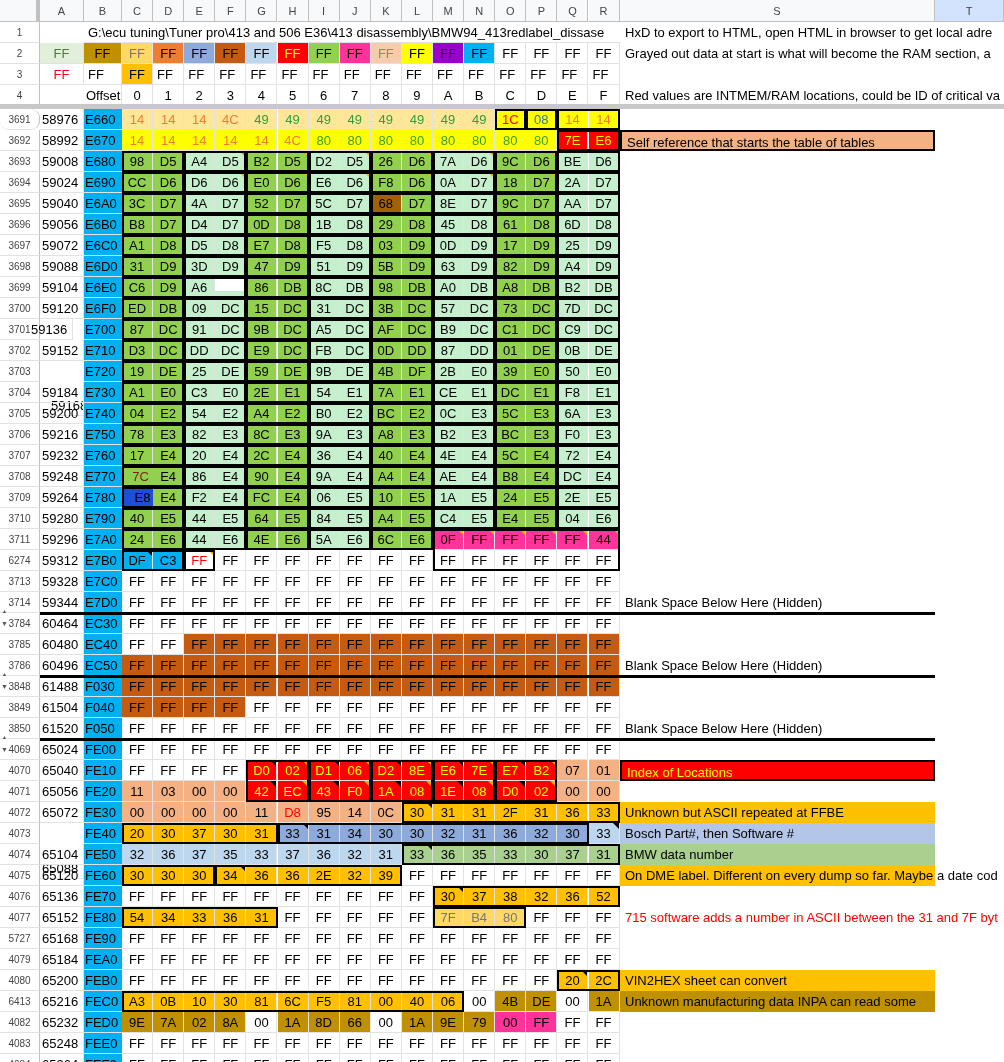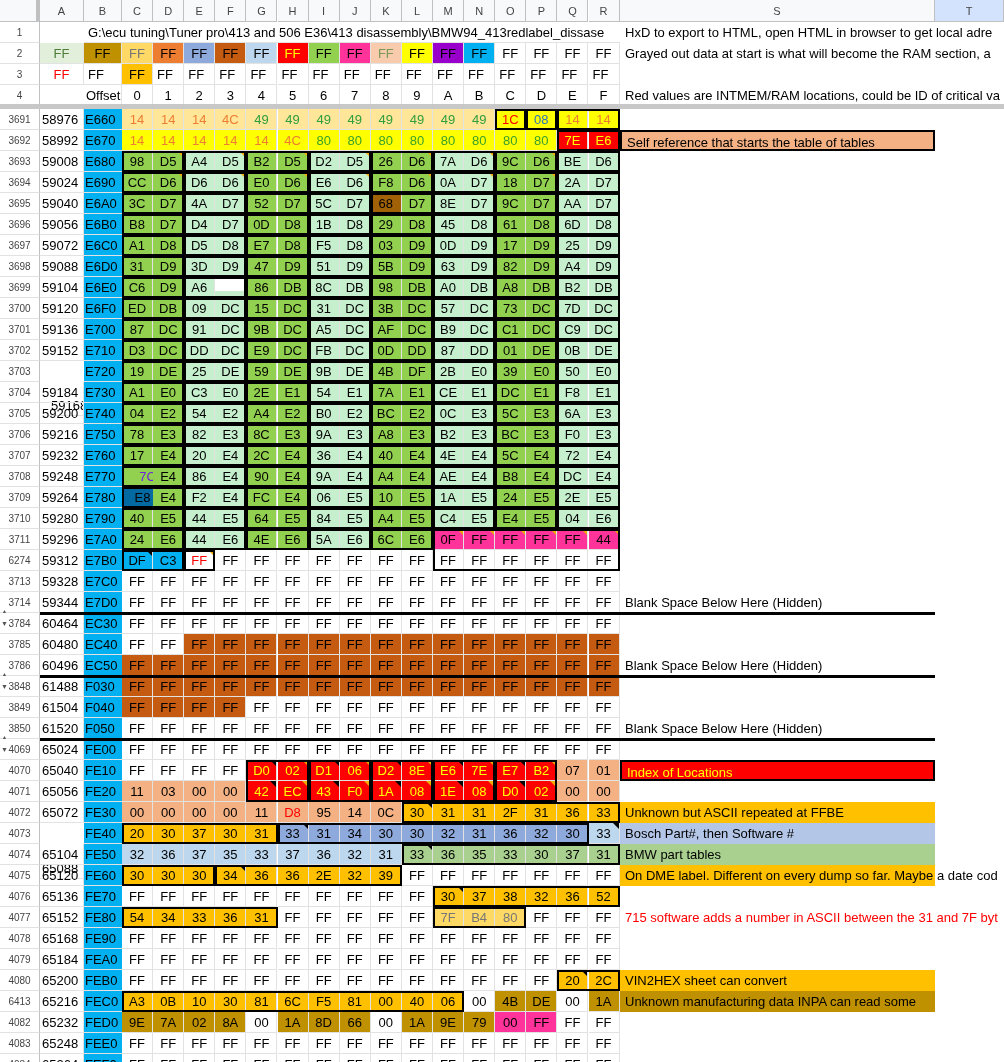--- a/index.html
+++ b/index.html
@@ -104,21 +104,21 @@
     <div class="cell c" style="left: 370.8px; top: 85px; width: 31.1px; height: 21px; line-height: 21px;">8</div>
     <div class="cell c" style="left: 401.9px; top: 85px; width: 31.1px; height: 21px; line-height: 21px;">9</div>
     <div class="cell c" style="left: 433px; top: 85px; width: 31.1px; height: 21px; line-height: 21px;">A</div>
     <div class="cell c" style="left: 464.1px; top: 85px; width: 31.1px; height: 21px; line-height: 21px;">B</div>
     <div class="cell c" style="left: 495.2px; top: 85px; width: 31.1px; height: 21px; line-height: 21px;">C</div>
     <div class="cell c" style="left: 526.3px; top: 85px; width: 31.1px; height: 21px; line-height: 21px;">D</div>
     <div class="cell c" style="left: 557.4px; top: 85px; width: 31.1px; height: 21px; line-height: 21px;">E</div>
     <div class="cell c" style="left: 588.5px; top: 85px; width: 31.1px; height: 21px; line-height: 21px;">F</div>
     <div class="note" style="left: 620px; top: 85px; height: 21px; line-height: 21px;">Red values are INTMEM/RAM locations, could be ID of critical va</div>
     <div class="freeze"></div>
-    <div class="rowhdr" style="top: 109px; height: 21px; line-height: 21px;"><span>3691</span></div>
+    <div class="rowhdr" style="top: 109px; height: 21px; line-height: 21px; border-radius: 9px;"><span>3691</span></div>
     <div class="cell" style="left: 40px; top: 109px; width: 44px; height: 21px; line-height: 21px; padding-left: 2px;">58976</div>
     <div class="cell" style="left: 84px; top: 109px; width: 38px; height: 21px; line-height: 21px; background: rgb(0, 176, 240); padding-left: 1px; border-right: none;">E660</div>
     <div class="cell c" style="left: 122px; top: 109px; width: 31.1px; height: 21px; line-height: 21px; background: rgb(255, 230, 153); color: rgb(237, 125, 49);">14</div>
     <div class="cell c" style="left: 153.1px; top: 109px; width: 31.1px; height: 21px; line-height: 21px; background: rgb(255, 230, 153); color: rgb(237, 125, 49);">14</div>
     <div class="cell c" style="left: 184.2px; top: 109px; width: 31.1px; height: 21px; line-height: 21px; background: rgb(255, 230, 153); color: rgb(237, 125, 49);">14</div>
     <div class="cell c" style="left: 215.3px; top: 109px; width: 31.1px; height: 21px; line-height: 21px; background: rgb(255, 230, 153); color: rgb(237, 125, 49);">4C</div>
     <div class="cell c" style="left: 246.4px; top: 109px; width: 31.1px; height: 21px; line-height: 21px; background: rgb(255, 230, 153); color: rgb(46, 158, 62);">49</div>
     <div class="cell c" style="left: 277.5px; top: 109px; width: 31.1px; height: 21px; line-height: 21px; background: rgb(255, 230, 153); color: rgb(46, 158, 62);">49</div>
     <div class="cell c" style="left: 308.6px; top: 109px; width: 31.1px; height: 21px; line-height: 21px; background: rgb(255, 230, 153); color: rgb(46, 158, 62);">49</div>
     <div class="cell c" style="left: 339.7px; top: 109px; width: 31.1px; height: 21px; line-height: 21px; background: rgb(255, 230, 153); color: rgb(46, 158, 62);">49</div>
@@ -296,21 +296,21 @@
     <div class="cell c" style="left: 339.7px; top: 298px; width: 31.1px; height: 21px; line-height: 21px; background: rgb(198, 239, 206); color: rgb(0, 0, 0);">DC</div>
     <div class="cell c" style="left: 370.8px; top: 298px; width: 31.1px; height: 21px; line-height: 21px; background: rgb(146, 208, 80); color: rgb(0, 0, 0);">3B</div>
     <div class="cell c" style="left: 401.9px; top: 298px; width: 31.1px; height: 21px; line-height: 21px; background: rgb(146, 208, 80); color: rgb(0, 0, 0);">DC</div>
     <div class="cell c" style="left: 433px; top: 298px; width: 31.1px; height: 21px; line-height: 21px; background: rgb(198, 239, 206); color: rgb(0, 0, 0);">57</div>
     <div class="cell c" style="left: 464.1px; top: 298px; width: 31.1px; height: 21px; line-height: 21px; background: rgb(198, 239, 206); color: rgb(0, 0, 0);">DC</div>
     <div class="cell c" style="left: 495.2px; top: 298px; width: 31.1px; height: 21px; line-height: 21px; background: rgb(146, 208, 80); color: rgb(0, 0, 0);">73</div>
     <div class="cell c" style="left: 526.3px; top: 298px; width: 31.1px; height: 21px; line-height: 21px; background: rgb(146, 208, 80); color: rgb(0, 0, 0);">DC</div>
     <div class="cell c" style="left: 557.4px; top: 298px; width: 31.1px; height: 21px; line-height: 21px; background: rgb(198, 239, 206); color: rgb(0, 0, 0);">7D</div>
     <div class="cell c" style="left: 588.5px; top: 298px; width: 31.1px; height: 21px; line-height: 21px; background: rgb(198, 239, 206); color: rgb(0, 0, 0);">DC</div>
     <div class="rowhdr" style="top: 319px; height: 21px; line-height: 21px;"><span>3701</span></div>
-    <div class="cell" style="left: 40px; top: 319px; width: 44px; height: 21px; line-height: 21px; padding-left: 2px;">59136</div>
+    <div class="cell" style="left: 29px; top: 319px; width: 44px; height: 21px; line-height: 21px; padding-left: 2px;">59136</div>
     <div class="cell" style="left: 84px; top: 319px; width: 38px; height: 21px; line-height: 21px; background: rgb(0, 176, 240); padding-left: 1px; border-right: none;">E700</div>
     <div class="cell c" style="left: 122px; top: 319px; width: 31.1px; height: 21px; line-height: 21px; background: rgb(146, 208, 80); color: rgb(0, 0, 0);">87</div>
     <div class="cell c" style="left: 153.1px; top: 319px; width: 31.1px; height: 21px; line-height: 21px; background: rgb(146, 208, 80); color: rgb(0, 0, 0);">DC</div>
     <div class="cell c" style="left: 184.2px; top: 319px; width: 31.1px; height: 21px; line-height: 21px; background: rgb(198, 239, 206); color: rgb(0, 0, 0);">91</div>
     <div class="cell c" style="left: 215.3px; top: 319px; width: 31.1px; height: 21px; line-height: 21px; background: rgb(198, 239, 206); color: rgb(0, 0, 0);">DC</div>
     <div class="cell c" style="left: 246.4px; top: 319px; width: 31.1px; height: 21px; line-height: 21px; background: rgb(146, 208, 80); color: rgb(0, 0, 0);">9B</div>
     <div class="cell c" style="left: 277.5px; top: 319px; width: 31.1px; height: 21px; line-height: 21px; background: rgb(146, 208, 80); color: rgb(0, 0, 0);">DC</div>
     <div class="cell c" style="left: 308.6px; top: 319px; width: 31.1px; height: 21px; line-height: 21px; background: rgb(198, 239, 206); color: rgb(0, 0, 0);">A5</div>
     <div class="cell c" style="left: 339.7px; top: 319px; width: 31.1px; height: 21px; line-height: 21px; background: rgb(198, 239, 206); color: rgb(0, 0, 0);">DC</div>
     <div class="cell c" style="left: 370.8px; top: 319px; width: 31.1px; height: 21px; line-height: 21px; background: rgb(146, 208, 80); color: rgb(0, 0, 0);">AF</div>
@@ -431,40 +431,40 @@
     <div class="cell c" style="left: 401.9px; top: 445px; width: 31.1px; height: 21px; line-height: 21px; background: rgb(146, 208, 80); color: rgb(0, 0, 0);">E4</div>
     <div class="cell c" style="left: 433px; top: 445px; width: 31.1px; height: 21px; line-height: 21px; background: rgb(198, 239, 206); color: rgb(0, 0, 0);">4E</div>
     <div class="cell c" style="left: 464.1px; top: 445px; width: 31.1px; height: 21px; line-height: 21px; background: rgb(198, 239, 206); color: rgb(0, 0, 0);">E4</div>
     <div class="cell c" style="left: 495.2px; top: 445px; width: 31.1px; height: 21px; line-height: 21px; background: rgb(146, 208, 80); color: rgb(0, 0, 0);">5C</div>
     <div class="cell c" style="left: 526.3px; top: 445px; width: 31.1px; height: 21px; line-height: 21px; background: rgb(146, 208, 80); color: rgb(0, 0, 0);">E4</div>
     <div class="cell c" style="left: 557.4px; top: 445px; width: 31.1px; height: 21px; line-height: 21px; background: rgb(198, 239, 206); color: rgb(0, 0, 0);">72</div>
     <div class="cell c" style="left: 588.5px; top: 445px; width: 31.1px; height: 21px; line-height: 21px; background: rgb(198, 239, 206); color: rgb(0, 0, 0);">E4</div>
     <div class="rowhdr" style="top: 466px; height: 21px; line-height: 21px;"><span>3708</span></div>
     <div class="cell" style="left: 40px; top: 466px; width: 44px; height: 21px; line-height: 21px; padding-left: 2px;">59248</div>
     <div class="cell" style="left: 84px; top: 466px; width: 38px; height: 21px; line-height: 21px; background: rgb(0, 176, 240); padding-left: 1px; border-right: none;">E770</div>
-    <div class="cell c" style="left: 122px; top: 466px; width: 52px; height: 21px; line-height: 21px; background: rgb(146, 208, 80); color: #6d28d9;">7C</div>
+    <div class="cell c" style="left: 122px; top: 466px; width: 38px; height: 21px; line-height: 21px; background: rgb(146, 208, 80); color: #7f1d1d;">7C</div>
     <div class="cell c" style="left: 153.1px; top: 466px; width: 31.1px; height: 21px; line-height: 21px; background: rgb(146, 208, 80); color: rgb(0, 0, 0);">E4</div>
     <div class="cell c" style="left: 184.2px; top: 466px; width: 31.1px; height: 21px; line-height: 21px; background: rgb(198, 239, 206); color: rgb(0, 0, 0);">86</div>
     <div class="cell c" style="left: 215.3px; top: 466px; width: 31.1px; height: 21px; line-height: 21px; background: rgb(198, 239, 206); color: rgb(0, 0, 0);">E4</div>
     <div class="cell c" style="left: 246.4px; top: 466px; width: 31.1px; height: 21px; line-height: 21px; background: rgb(146, 208, 80); color: rgb(0, 0, 0);">90</div>
     <div class="cell c" style="left: 277.5px; top: 466px; width: 31.1px; height: 21px; line-height: 21px; background: rgb(146, 208, 80); color: rgb(0, 0, 0);">E4</div>
     <div class="cell c" style="left: 308.6px; top: 466px; width: 31.1px; height: 21px; line-height: 21px; background: rgb(198, 239, 206); color: rgb(0, 0, 0);">9A</div>
     <div class="cell c" style="left: 339.7px; top: 466px; width: 31.1px; height: 21px; line-height: 21px; background: rgb(198, 239, 206); color: rgb(0, 0, 0);">E4</div>
     <div class="cell c" style="left: 370.8px; top: 466px; width: 31.1px; height: 21px; line-height: 21px; background: rgb(146, 208, 80); color: rgb(0, 0, 0);">A4</div>
     <div class="cell c" style="left: 401.9px; top: 466px; width: 31.1px; height: 21px; line-height: 21px; background: rgb(146, 208, 80); color: rgb(0, 0, 0);">E4</div>
     <div class="cell c" style="left: 433px; top: 466px; width: 31.1px; height: 21px; line-height: 21px; background: rgb(198, 239, 206); color: rgb(0, 0, 0);">AE</div>
     <div class="cell c" style="left: 464.1px; top: 466px; width: 31.1px; height: 21px; line-height: 21px; background: rgb(198, 239, 206); color: rgb(0, 0, 0);">E4</div>
     <div class="cell c" style="left: 495.2px; top: 466px; width: 31.1px; height: 21px; line-height: 21px; background: rgb(146, 208, 80); color: rgb(0, 0, 0);">B8</div>
     <div class="cell c" style="left: 526.3px; top: 466px; width: 31.1px; height: 21px; line-height: 21px; background: rgb(146, 208, 80); color: rgb(0, 0, 0);">E4</div>
     <div class="cell c" style="left: 557.4px; top: 466px; width: 31.1px; height: 21px; line-height: 21px; background: rgb(198, 239, 206); color: rgb(0, 0, 0);">DC</div>
     <div class="cell c" style="left: 588.5px; top: 466px; width: 31.1px; height: 21px; line-height: 21px; background: rgb(198, 239, 206); color: rgb(0, 0, 0);">E4</div>
     <div class="rowhdr" style="top: 487px; height: 21px; line-height: 21px;"><span>3709</span></div>
     <div class="cell" style="left: 40px; top: 487px; width: 44px; height: 21px; line-height: 21px; padding-left: 2px;">59264</div>
     <div class="cell" style="left: 84px; top: 487px; width: 38px; height: 21px; line-height: 21px; background: rgb(0, 176, 240); padding-left: 1px; border-right: none;">E780</div>
-    <div class="cell c" style="left: 122px; top: 487px; width: 42px; height: 21px; line-height: 21px; background: #0369a1; color: rgb(0, 0, 0);">E8</div>
+    <div class="cell c" style="left: 122px; top: 487px; width: 42px; height: 21px; line-height: 21px; background: #1d4ed8; color: rgb(0, 0, 0);">E8</div>
     <div class="cell c" style="left: 153.1px; top: 487px; width: 31.1px; height: 21px; line-height: 21px; background: rgb(146, 208, 80); color: rgb(0, 0, 0);">E4</div>
     <div class="cell c" style="left: 184.2px; top: 487px; width: 31.1px; height: 21px; line-height: 21px; background: rgb(198, 239, 206); color: rgb(0, 0, 0);">F2</div>
     <div class="cell c" style="left: 215.3px; top: 487px; width: 31.1px; height: 21px; line-height: 21px; background: rgb(198, 239, 206); color: rgb(0, 0, 0);">E4</div>
     <div class="cell c" style="left: 246.4px; top: 487px; width: 31.1px; height: 21px; line-height: 21px; background: rgb(146, 208, 80); color: rgb(0, 0, 0);">FC</div>
     <div class="cell c" style="left: 277.5px; top: 487px; width: 31.1px; height: 21px; line-height: 21px; background: rgb(146, 208, 80); color: rgb(0, 0, 0);">E4</div>
     <div class="cell c" style="left: 308.6px; top: 487px; width: 31.1px; height: 21px; line-height: 21px; background: rgb(198, 239, 206); color: rgb(0, 0, 0);">06</div>
     <div class="cell c" style="left: 339.7px; top: 487px; width: 31.1px; height: 21px; line-height: 21px; background: rgb(198, 239, 206); color: rgb(0, 0, 0);">E5</div>
     <div class="cell c" style="left: 370.8px; top: 487px; width: 31.1px; height: 21px; line-height: 21px; background: rgb(146, 208, 80); color: rgb(0, 0, 0);">10</div>
     <div class="cell c" style="left: 401.9px; top: 487px; width: 31.1px; height: 21px; line-height: 21px; background: rgb(146, 208, 80); color: rgb(0, 0, 0);">E5</div>
     <div class="cell c" style="left: 433px; top: 487px; width: 31.1px; height: 21px; line-height: 21px; background: rgb(198, 239, 206); color: rgb(0, 0, 0);">1A</div>
@@ -795,21 +795,21 @@
     <div class="cell c" style="left: 308.6px; top: 844px; width: 31.1px; height: 21px; line-height: 21px; background: rgb(189, 215, 238); color: rgb(0, 0, 0);">36</div>
     <div class="cell c" style="left: 339.7px; top: 844px; width: 31.1px; height: 21px; line-height: 21px; background: rgb(189, 215, 238); color: rgb(0, 0, 0);">32</div>
     <div class="cell c" style="left: 370.8px; top: 844px; width: 31.1px; height: 21px; line-height: 21px; background: rgb(189, 215, 238); color: rgb(0, 0, 0);">31</div>
     <div class="cell c" style="left: 401.9px; top: 844px; width: 31.1px; height: 21px; line-height: 21px; background: rgb(169, 208, 142); color: rgb(0, 0, 0);">33<span class="tri black"></span></div>
     <div class="cell c" style="left: 433px; top: 844px; width: 31.1px; height: 21px; line-height: 21px; background: rgb(169, 208, 142); color: rgb(0, 0, 0);">36</div>
     <div class="cell c" style="left: 464.1px; top: 844px; width: 31.1px; height: 21px; line-height: 21px; background: rgb(169, 208, 142); color: rgb(0, 0, 0);">35</div>
     <div class="cell c" style="left: 495.2px; top: 844px; width: 31.1px; height: 21px; line-height: 21px; background: rgb(169, 208, 142); color: rgb(0, 0, 0);">33</div>
     <div class="cell c" style="left: 526.3px; top: 844px; width: 31.1px; height: 21px; line-height: 21px; background: rgb(169, 208, 142); color: rgb(0, 0, 0);">30</div>
     <div class="cell c" style="left: 557.4px; top: 844px; width: 31.1px; height: 21px; line-height: 21px; background: rgb(169, 208, 142); color: rgb(0, 0, 0);">37</div>
     <div class="cell c" style="left: 588.5px; top: 844px; width: 31.1px; height: 21px; line-height: 21px; background: rgb(169, 208, 142); color: rgb(0, 0, 0);">31</div>
-    <div class="note" style="left: 620px; top: 844px; height: 21px; line-height: 21px; width: 315px; background: rgb(169, 208, 142); color: rgb(0, 0, 0);">BMW part tables</div>
+    <div class="note" style="left: 620px; top: 844px; height: 21px; line-height: 21px; width: 315px; background: rgb(169, 208, 142); color: rgb(0, 0, 0);">BMW data number</div>
     <div class="rowhdr" style="top: 865px; height: 21px; line-height: 21px;"><span>4075</span></div>
     <div class="cell" style="left: 40px; top: 865px; width: 44px; height: 21px; line-height: 21px; padding-left: 2px;">65120</div>
     <div class="cell" style="left: 84px; top: 865px; width: 38px; height: 21px; line-height: 21px; background: rgb(0, 176, 240); padding-left: 1px; border-right: none;">FE60</div>
     <div class="cell c" style="left: 122px; top: 865px; width: 31.1px; height: 21px; line-height: 21px; background: rgb(255, 192, 0); color: rgb(0, 0, 0);">30</div>
     <div class="cell c" style="left: 153.1px; top: 865px; width: 31.1px; height: 21px; line-height: 21px; background: rgb(255, 192, 0); color: rgb(0, 0, 0);">30</div>
     <div class="cell c" style="left: 184.2px; top: 865px; width: 31.1px; height: 21px; line-height: 21px; background: rgb(255, 192, 0); color: rgb(0, 0, 0);">30</div>
     <div class="cell c" style="left: 215.3px; top: 865px; width: 31.1px; height: 21px; line-height: 21px; background: rgb(255, 192, 0); color: rgb(0, 0, 0);">34<span class="tri black"></span></div>
     <div class="cell c" style="left: 246.4px; top: 865px; width: 31.1px; height: 21px; line-height: 21px; background: rgb(255, 192, 0); color: rgb(0, 0, 0);">36</div>
     <div class="cell c" style="left: 277.5px; top: 865px; width: 31.1px; height: 21px; line-height: 21px; background: rgb(255, 192, 0); color: rgb(0, 0, 0);">36</div>
     <div class="cell c" style="left: 308.6px; top: 865px; width: 31.1px; height: 21px; line-height: 21px; background: rgb(255, 192, 0); color: rgb(0, 0, 0);">2E</div>
@@ -855,21 +855,21 @@
     <div class="cell c" style="left: 339.7px; top: 907px; width: 31.1px; height: 21px; line-height: 21px; background: rgb(255, 255, 255); color: rgb(0, 0, 0);">FF</div>
     <div class="cell c" style="left: 370.8px; top: 907px; width: 31.1px; height: 21px; line-height: 21px; background: rgb(255, 255, 255); color: rgb(0, 0, 0);">FF</div>
     <div class="cell c" style="left: 401.9px; top: 907px; width: 31.1px; height: 21px; line-height: 21px; background: rgb(255, 255, 255); color: rgb(0, 0, 0);">FF</div>
     <div class="cell c" style="left: 433px; top: 907px; width: 31.1px; height: 21px; line-height: 21px; background: rgb(255, 217, 102); color: rgb(119, 119, 119);">7F</div>
     <div class="cell c" style="left: 464.1px; top: 907px; width: 31.1px; height: 21px; line-height: 21px; background: rgb(255, 217, 102); color: rgb(119, 119, 119);">B4</div>
     <div class="cell c" style="left: 495.2px; top: 907px; width: 31.1px; height: 21px; line-height: 21px; background: rgb(255, 217, 102); color: rgb(119, 119, 119);">80</div>
     <div class="cell c" style="left: 526.3px; top: 907px; width: 31.1px; height: 21px; line-height: 21px; background: rgb(255, 255, 255); color: rgb(0, 0, 0);">FF</div>
     <div class="cell c" style="left: 557.4px; top: 907px; width: 31.1px; height: 21px; line-height: 21px; background: rgb(255, 255, 255); color: rgb(0, 0, 0);">FF</div>
     <div class="cell c" style="left: 588.5px; top: 907px; width: 31.1px; height: 21px; line-height: 21px; background: rgb(255, 255, 255); color: rgb(0, 0, 0);">FF</div>
     <div class="note" style="left: 620px; top: 907px; height: 21px; line-height: 21px; width: auto; background: transparent; color: rgb(255, 0, 0);">715 software adds a number in ASCII between the 31 and 7F byt</div>
-    <div class="rowhdr" style="top: 928px; height: 21px; line-height: 21px;"><span>4078</span></div>
+    <div class="rowhdr" style="top: 928px; height: 21px; line-height: 21px;"><span>5727</span></div>
     <div class="cell" style="left: 40px; top: 928px; width: 44px; height: 21px; line-height: 21px; padding-left: 2px;">65168</div>
     <div class="cell" style="left: 84px; top: 928px; width: 38px; height: 21px; line-height: 21px; background: rgb(0, 176, 240); padding-left: 1px; border-right: none;">FE90</div>
     <div class="cell c" style="left: 122px; top: 928px; width: 31.1px; height: 21px; line-height: 21px; background: rgb(255, 255, 255); color: rgb(0, 0, 0);">FF</div>
     <div class="cell c" style="left: 153.1px; top: 928px; width: 31.1px; height: 21px; line-height: 21px; background: rgb(255, 255, 255); color: rgb(0, 0, 0);">FF</div>
     <div class="cell c" style="left: 184.2px; top: 928px; width: 31.1px; height: 21px; line-height: 21px; background: rgb(255, 255, 255); color: rgb(0, 0, 0);">FF</div>
     <div class="cell c" style="left: 215.3px; top: 928px; width: 31.1px; height: 21px; line-height: 21px; background: rgb(255, 255, 255); color: rgb(0, 0, 0);">FF</div>
     <div class="cell c" style="left: 246.4px; top: 928px; width: 31.1px; height: 21px; line-height: 21px; background: rgb(255, 255, 255); color: rgb(0, 0, 0);">FF</div>
     <div class="cell c" style="left: 277.5px; top: 928px; width: 31.1px; height: 21px; line-height: 21px; background: rgb(255, 255, 255); color: rgb(0, 0, 0);">FF</div>
     <div class="cell c" style="left: 308.6px; top: 928px; width: 31.1px; height: 21px; line-height: 21px; background: rgb(255, 255, 255); color: rgb(0, 0, 0);">FF</div>
     <div class="cell c" style="left: 339.7px; top: 928px; width: 31.1px; height: 21px; line-height: 21px; background: rgb(255, 255, 255); color: rgb(0, 0, 0);">FF</div>

